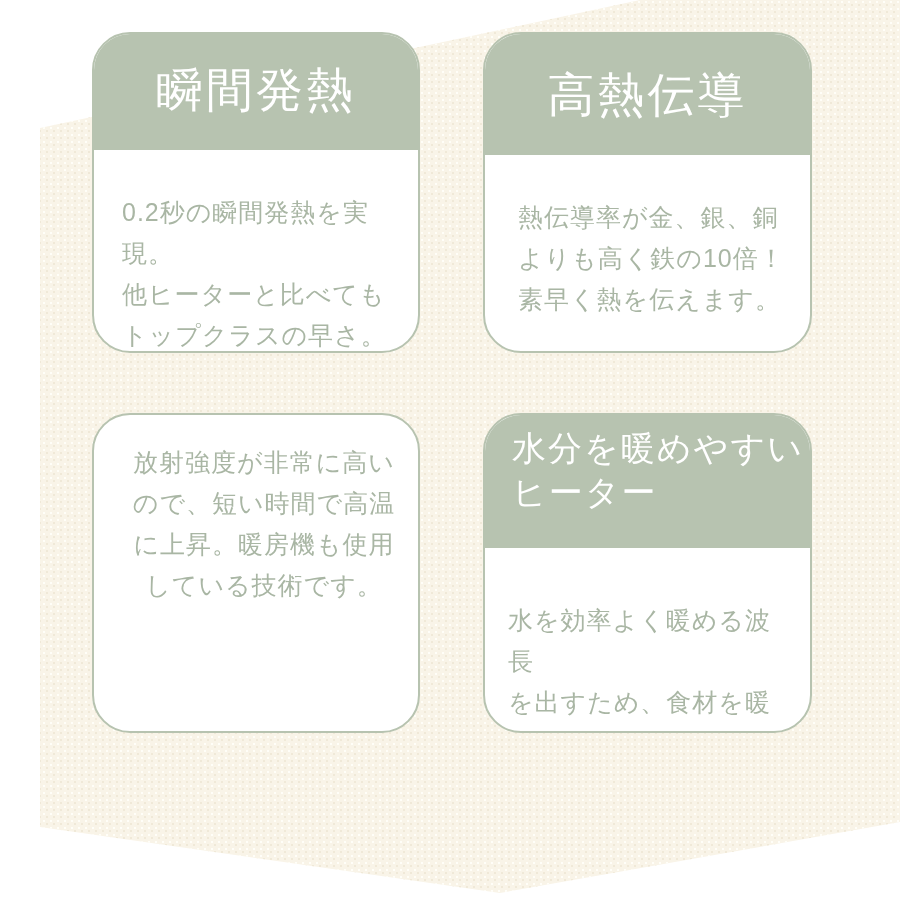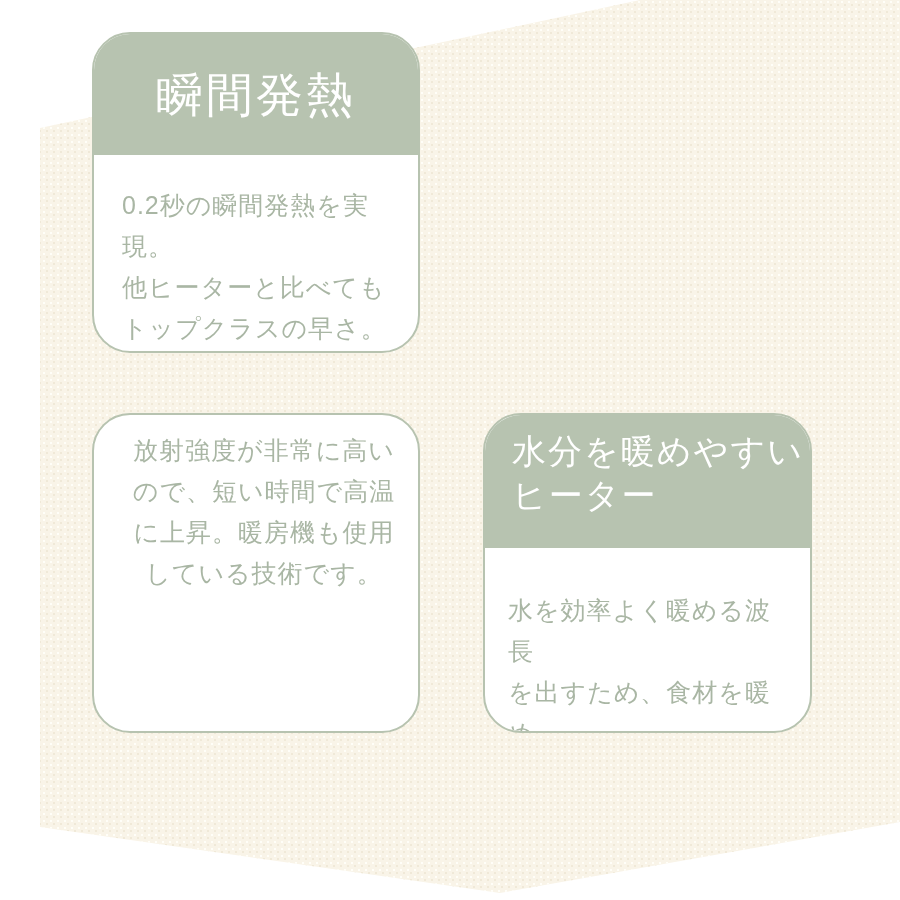--- a/index.html
+++ b/index.html
@@ -30,21 +30,21 @@
     background:#ffffff;
     border:2px solid #b7c3b0;
     border-radius:38px;
     overflow:hidden;
     display:flex;
     flex-direction:column;
   }
   .c1 { left:92px;  top:32px;  width:328px; height:321px;justify-content:center; }
   .c2 { left:483px; top:32px;  width:329px; height:321px; }
   .c3 { left:92px;  top:413px; width:328px; height:320px; }
-  .c4 { left:483px; top:413px; width:329px; height:320px; }
+  .c4 { left:483px; top:413px; width:329px; height:320px;font-family:Liberation Mono, monospace; }
 
   .card-header {
     background:#b7c3b0;
     color:#ffffff;
     flex:0 0 auto;
     display:flex;
   }
   .c1 .card-header, .c2 .card-header { height:121px; }
   .c3 .card-header, .c4 .card-header { height:119px; }
 
@@ -52,21 +52,21 @@
   .card-header.left   { align-items:flex-start; justify-content:flex-start; padding:14px 0 0 27px; }
 
   .card-title {
     margin:0;
     font-weight:500;
     white-space:pre-line;
   }
   .title-lg { font-size:47px; letter-spacing:3px; line-height:1; }
   .title-sm { font-size:34px; letter-spacing:2px; line-height:44px; }
 
-  .card-body { flex:1 1 auto; }
+  .card-body { flex:1 1 auto;margin-top:12px; }
   .c1 .card-body { padding:30px 20px 0 28px; }
   .c2 .card-body { padding:30px 16px 0 33px; }
   .c3 .card-body { padding:15px 20px 0 36px;text-align:center; }
   .c4 .card-body { padding:42px 16px 0 23px; }
 
   .card-text {
     margin:0;
     font-size:25px;
     line-height:41px;
     letter-spacing:1px;
@@ -85,20 +85,30 @@
     <header class="card-header center">
       <h2 class="card-title title-lg">瞬間発熱</h2>
     </header>
     <div class="card-body">
       <p class="card-text">0.2秒の瞬間発熱を実現。
 他ヒーターと比べても
 トップクラスの早さ。</p>
     </div>
   </section>
 
+  <section class="card c2">
+    <header class="card-header center">
+      <h2 class="card-title title-lg">高熱伝導</h2>
+    </header>
+    <div class="card-body">
+      <p class="card-text">熱伝導率が金、銀、銅
+よりも高く鉄の10倍！
+素早く熱を伝えます。</p>
+    </div>
+  </section>
 
   <section class="card c3">
     <div class="card-body">
       <p class="card-text">放射強度が非常に高い
 ので、短い時間で高温
 に上昇。暖房機も使用
 している技術です。</p>
     </div>
   </section>
 

